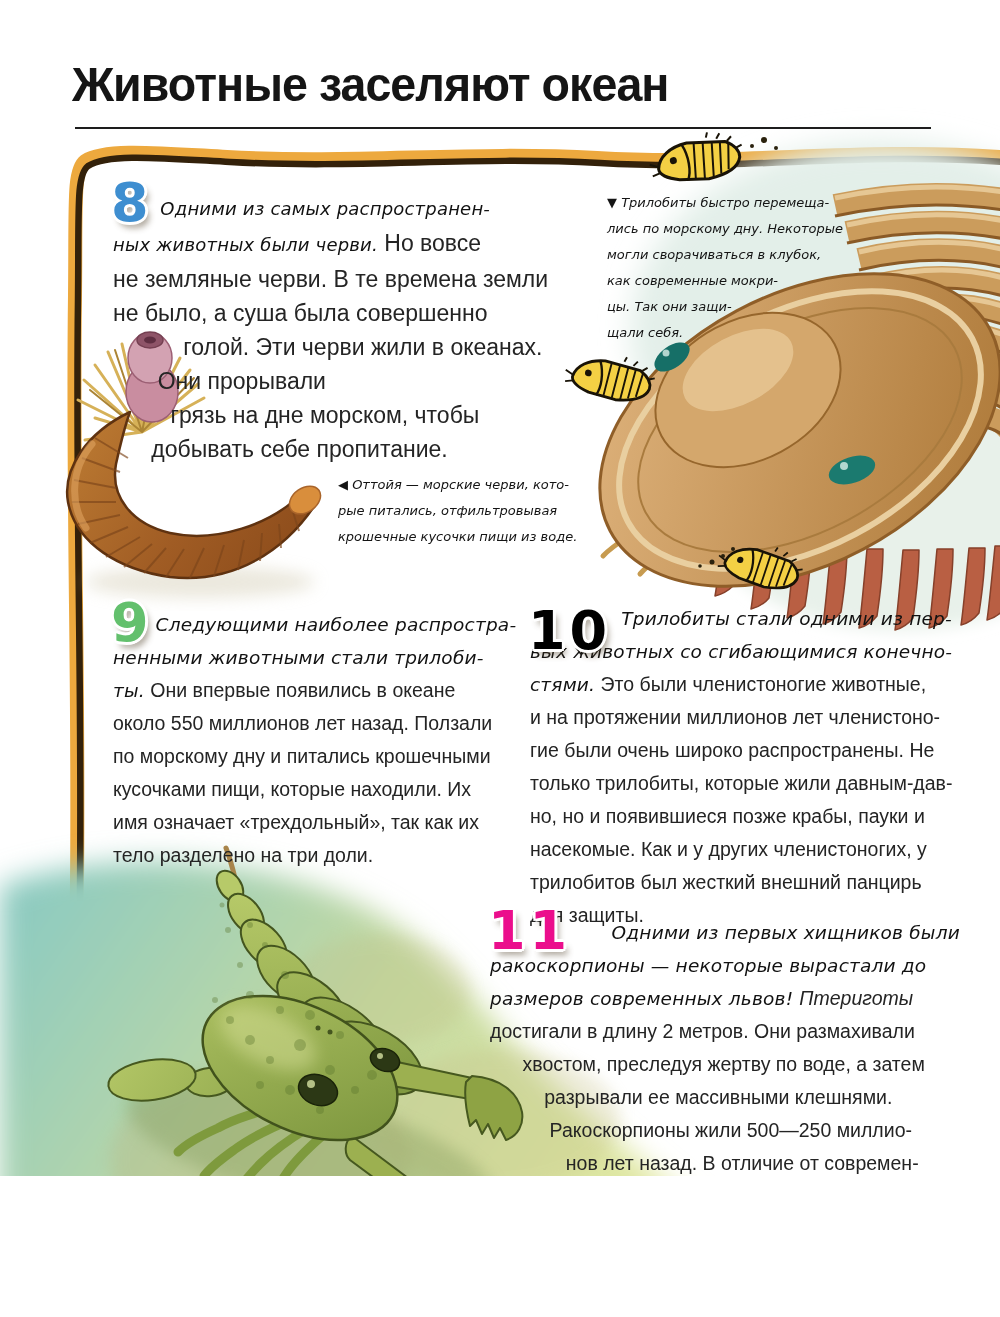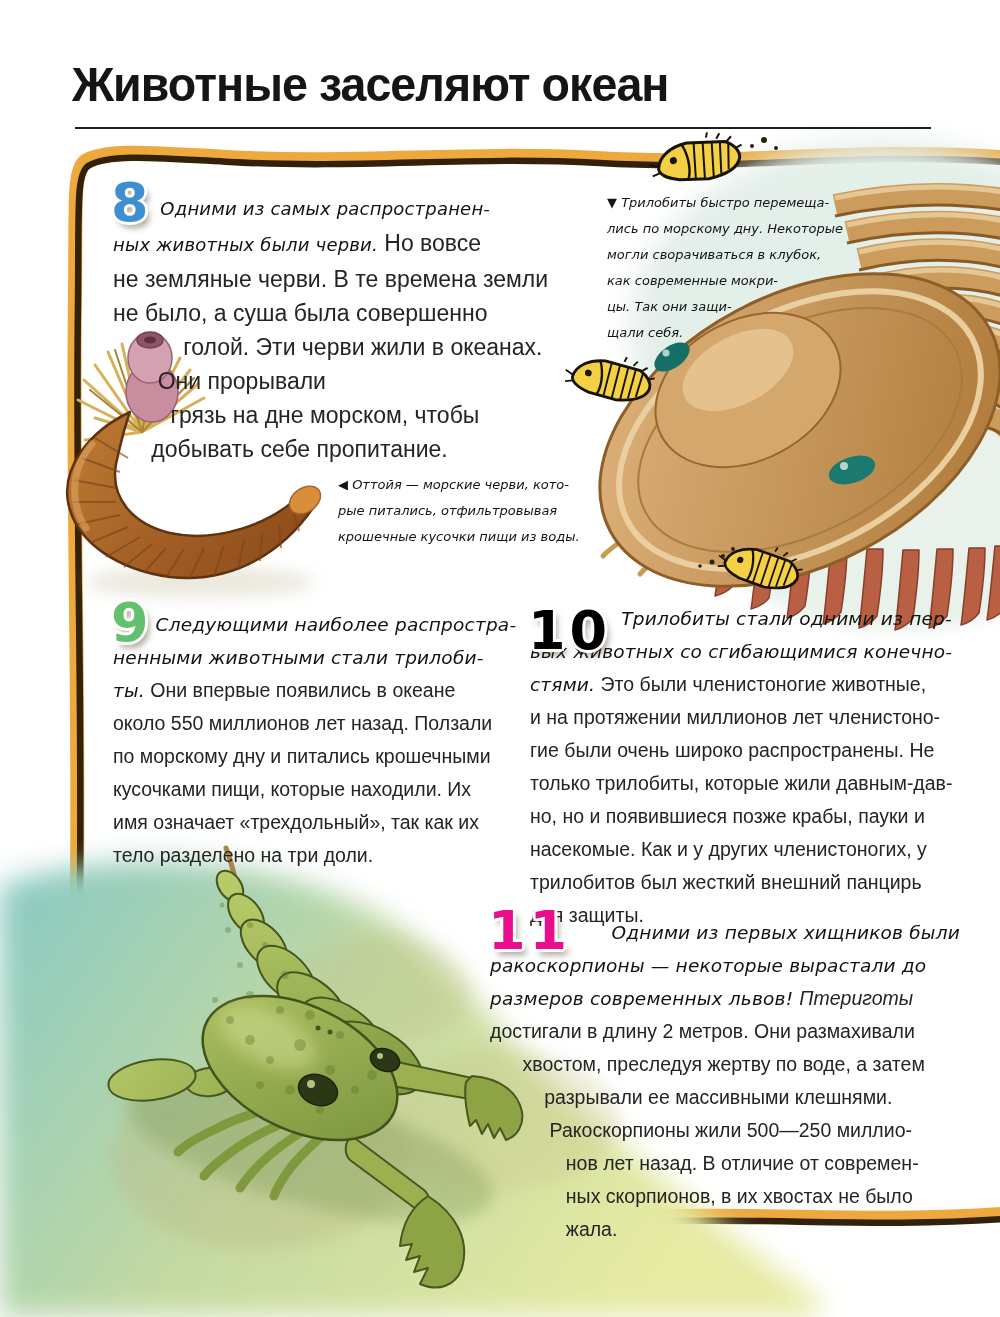--- a/index.html
+++ b/index.html
@@ -1,16 +1,16 @@
 <!DOCTYPE html>
 <html lang="ru"><head>
 <meta charset="utf-8">
 <style>
   html,body{margin:0;padding:0;background:#fff;}
-  .page{position:relative;width:1000px;height:1317px;background:#ffffff;overflow:hidden;
+  .page{position:relative;width:1000px;height:1176px;background:#ffffff;overflow:hidden;
         font-family:"Liberation Sans",sans-serif;}
   .layer{position:absolute;left:0;top:0;}
   .frame{z-index:2;}
   .art{z-index:3;}
   .title{position:absolute;left:72px;top:56px;margin:0;z-index:6;
          font-family:"Liberation Sans",sans-serif;font-weight:700;font-size:49px;
          letter-spacing:-1px;color:#151515;transform:scaleX(.95);transform-origin:left;}
   .title-rule{position:absolute;left:75px;top:127px;width:856px;height:2px;background:#1d1d1d;z-index:6;}
   .num{position:absolute;z-index:7;font-family:"DejaVu Sans",sans-serif;font-weight:bold;
        font-size:54px;line-height:1;letter-spacing:4px;
@@ -273,15 +273,15 @@
               жала.</span></div>
 
   <div class="cap cap-trilobite">▼ Трилобиты быстро перемеща-
 лись по морскому дну. Некоторые
 могли сворачиваться в клубок,
 как современные мокри-
 цы. Так они защи-
 щали себя.</div>
   <div class="cap cap-ottoia">◀ Оттойя — морские черви, кото-
 рые питались, отфильтровывая
-крошечные кусочки пищи из воды.</div>
+крошечные кусочки пищи из воде.</div>
 
 </div>
 
 </body></html>

